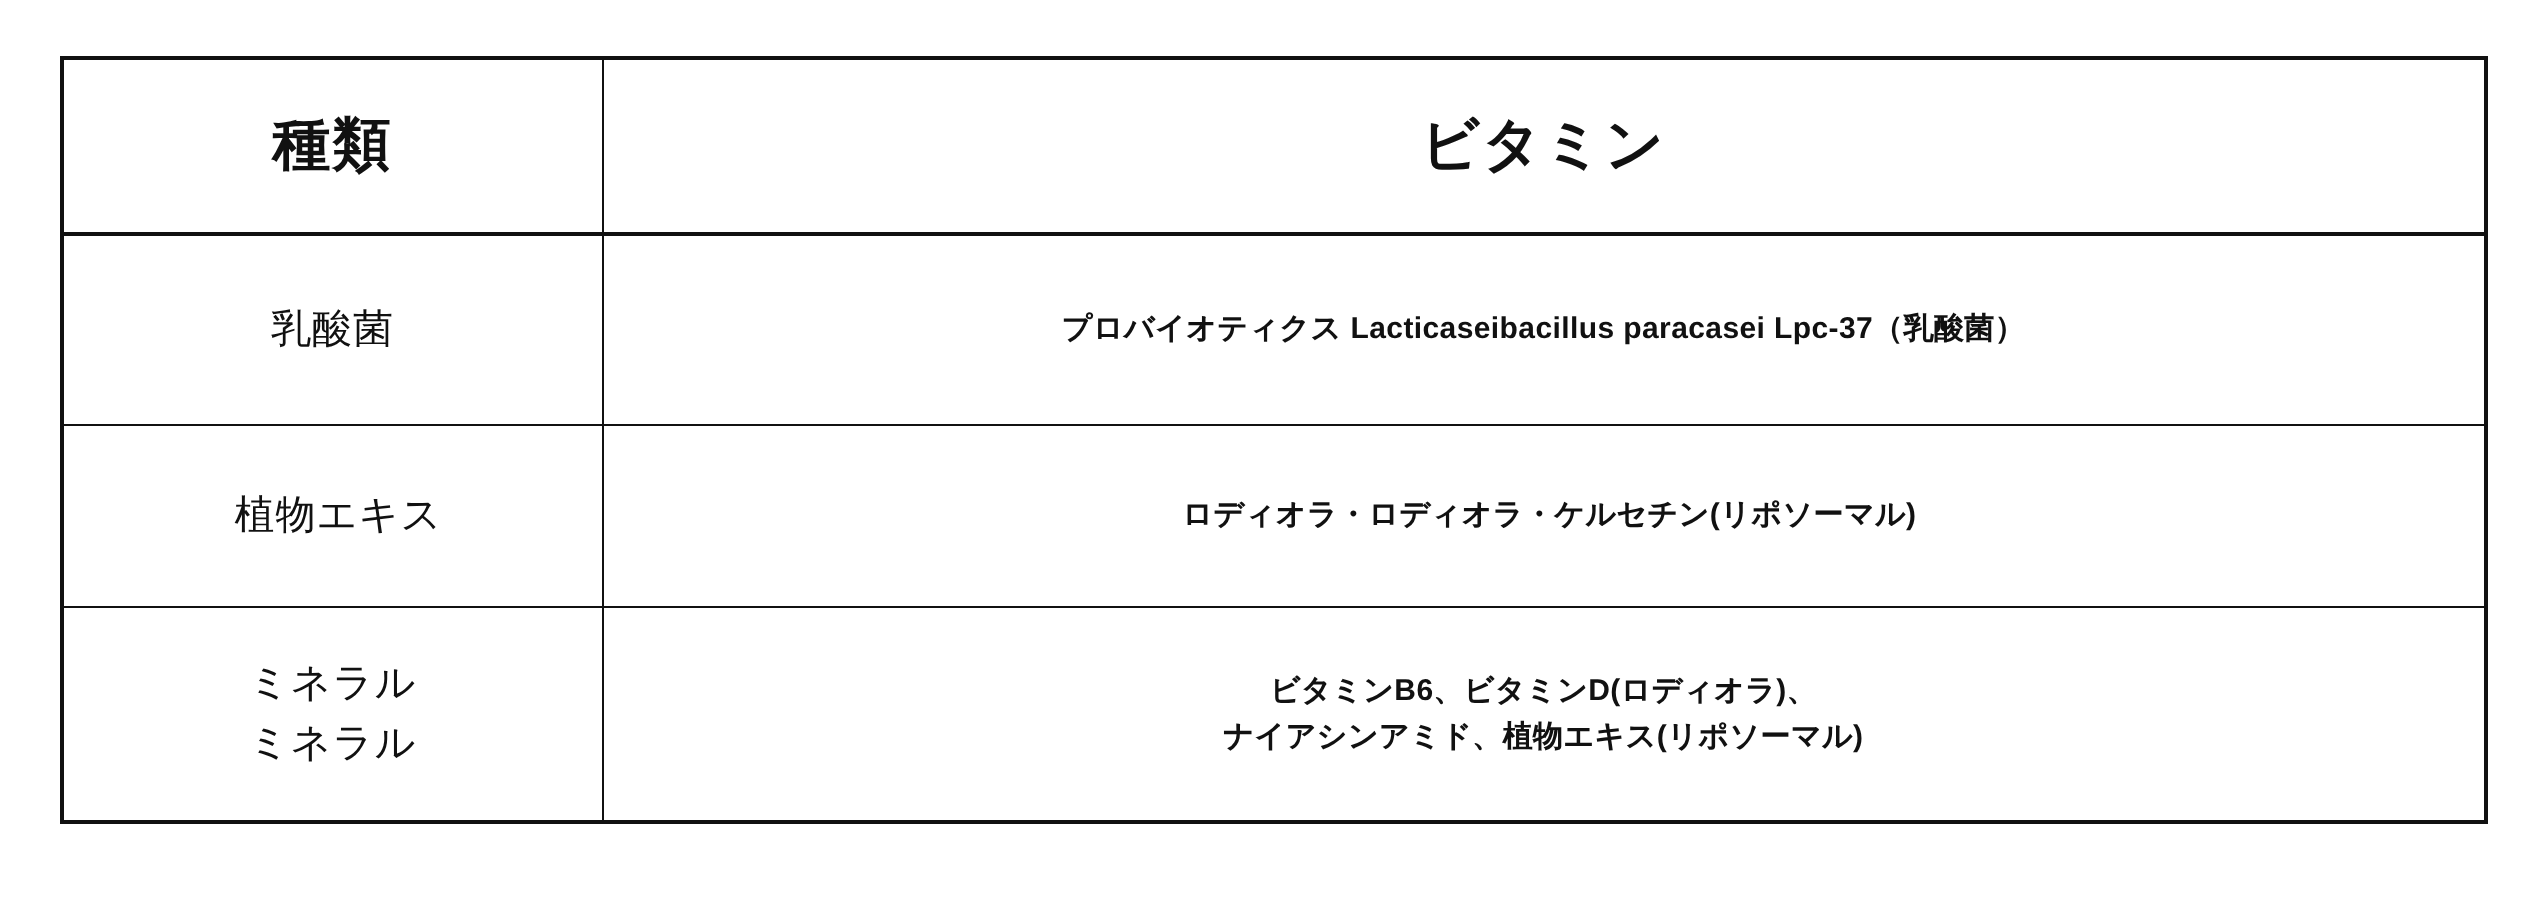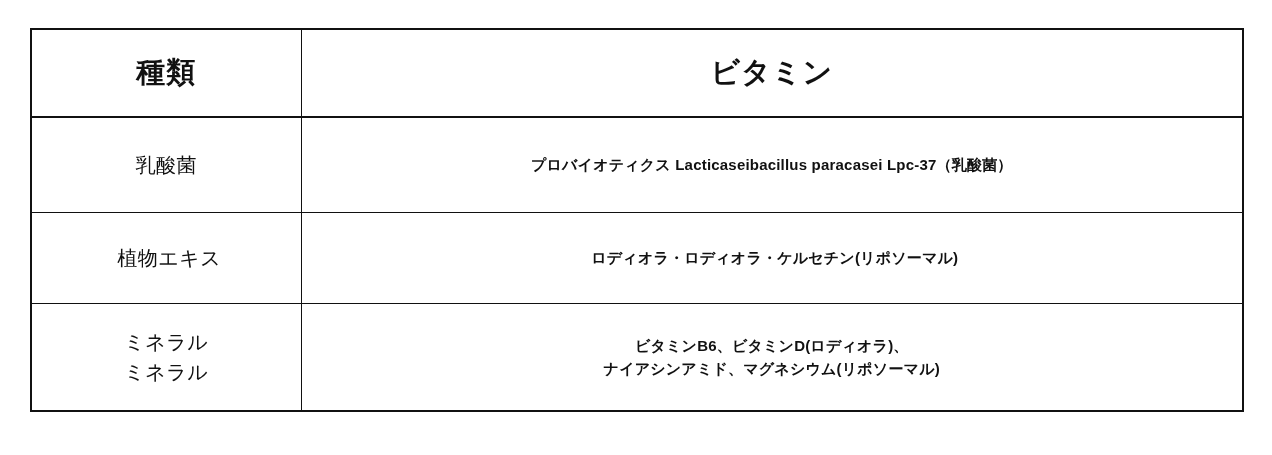--- a/index.html
+++ b/index.html
@@ -94,19 +94,19 @@
           <td class="type-cell">植物エキス</td>
           <td class="ing-cell">ロディオラ・ロディオラ・ケルセチン(リポソーマル)</td>
         </tr>
         <tr class="row-3">
           <td class="type-cell">
             <span class="line-break-block">ミネラル</span>
             <span class="line-break-block">ミネラル</span>
           </td>
           <td class="ing-cell">
             <span class="line-break-block">ビタミンB6、ビタミンD(ロディオラ)、</span>
-            <span class="line-break-block">ナイアシンアミド、マグネシウム(リポソーマル)</span>
+            <span class="line-break-block">ナイアシンアミド、植物エキス(リポソーマル)</span>
           </td>
         </tr>
       </tbody>
     </table>
   </div>
 </div>
 
 </body></html>

